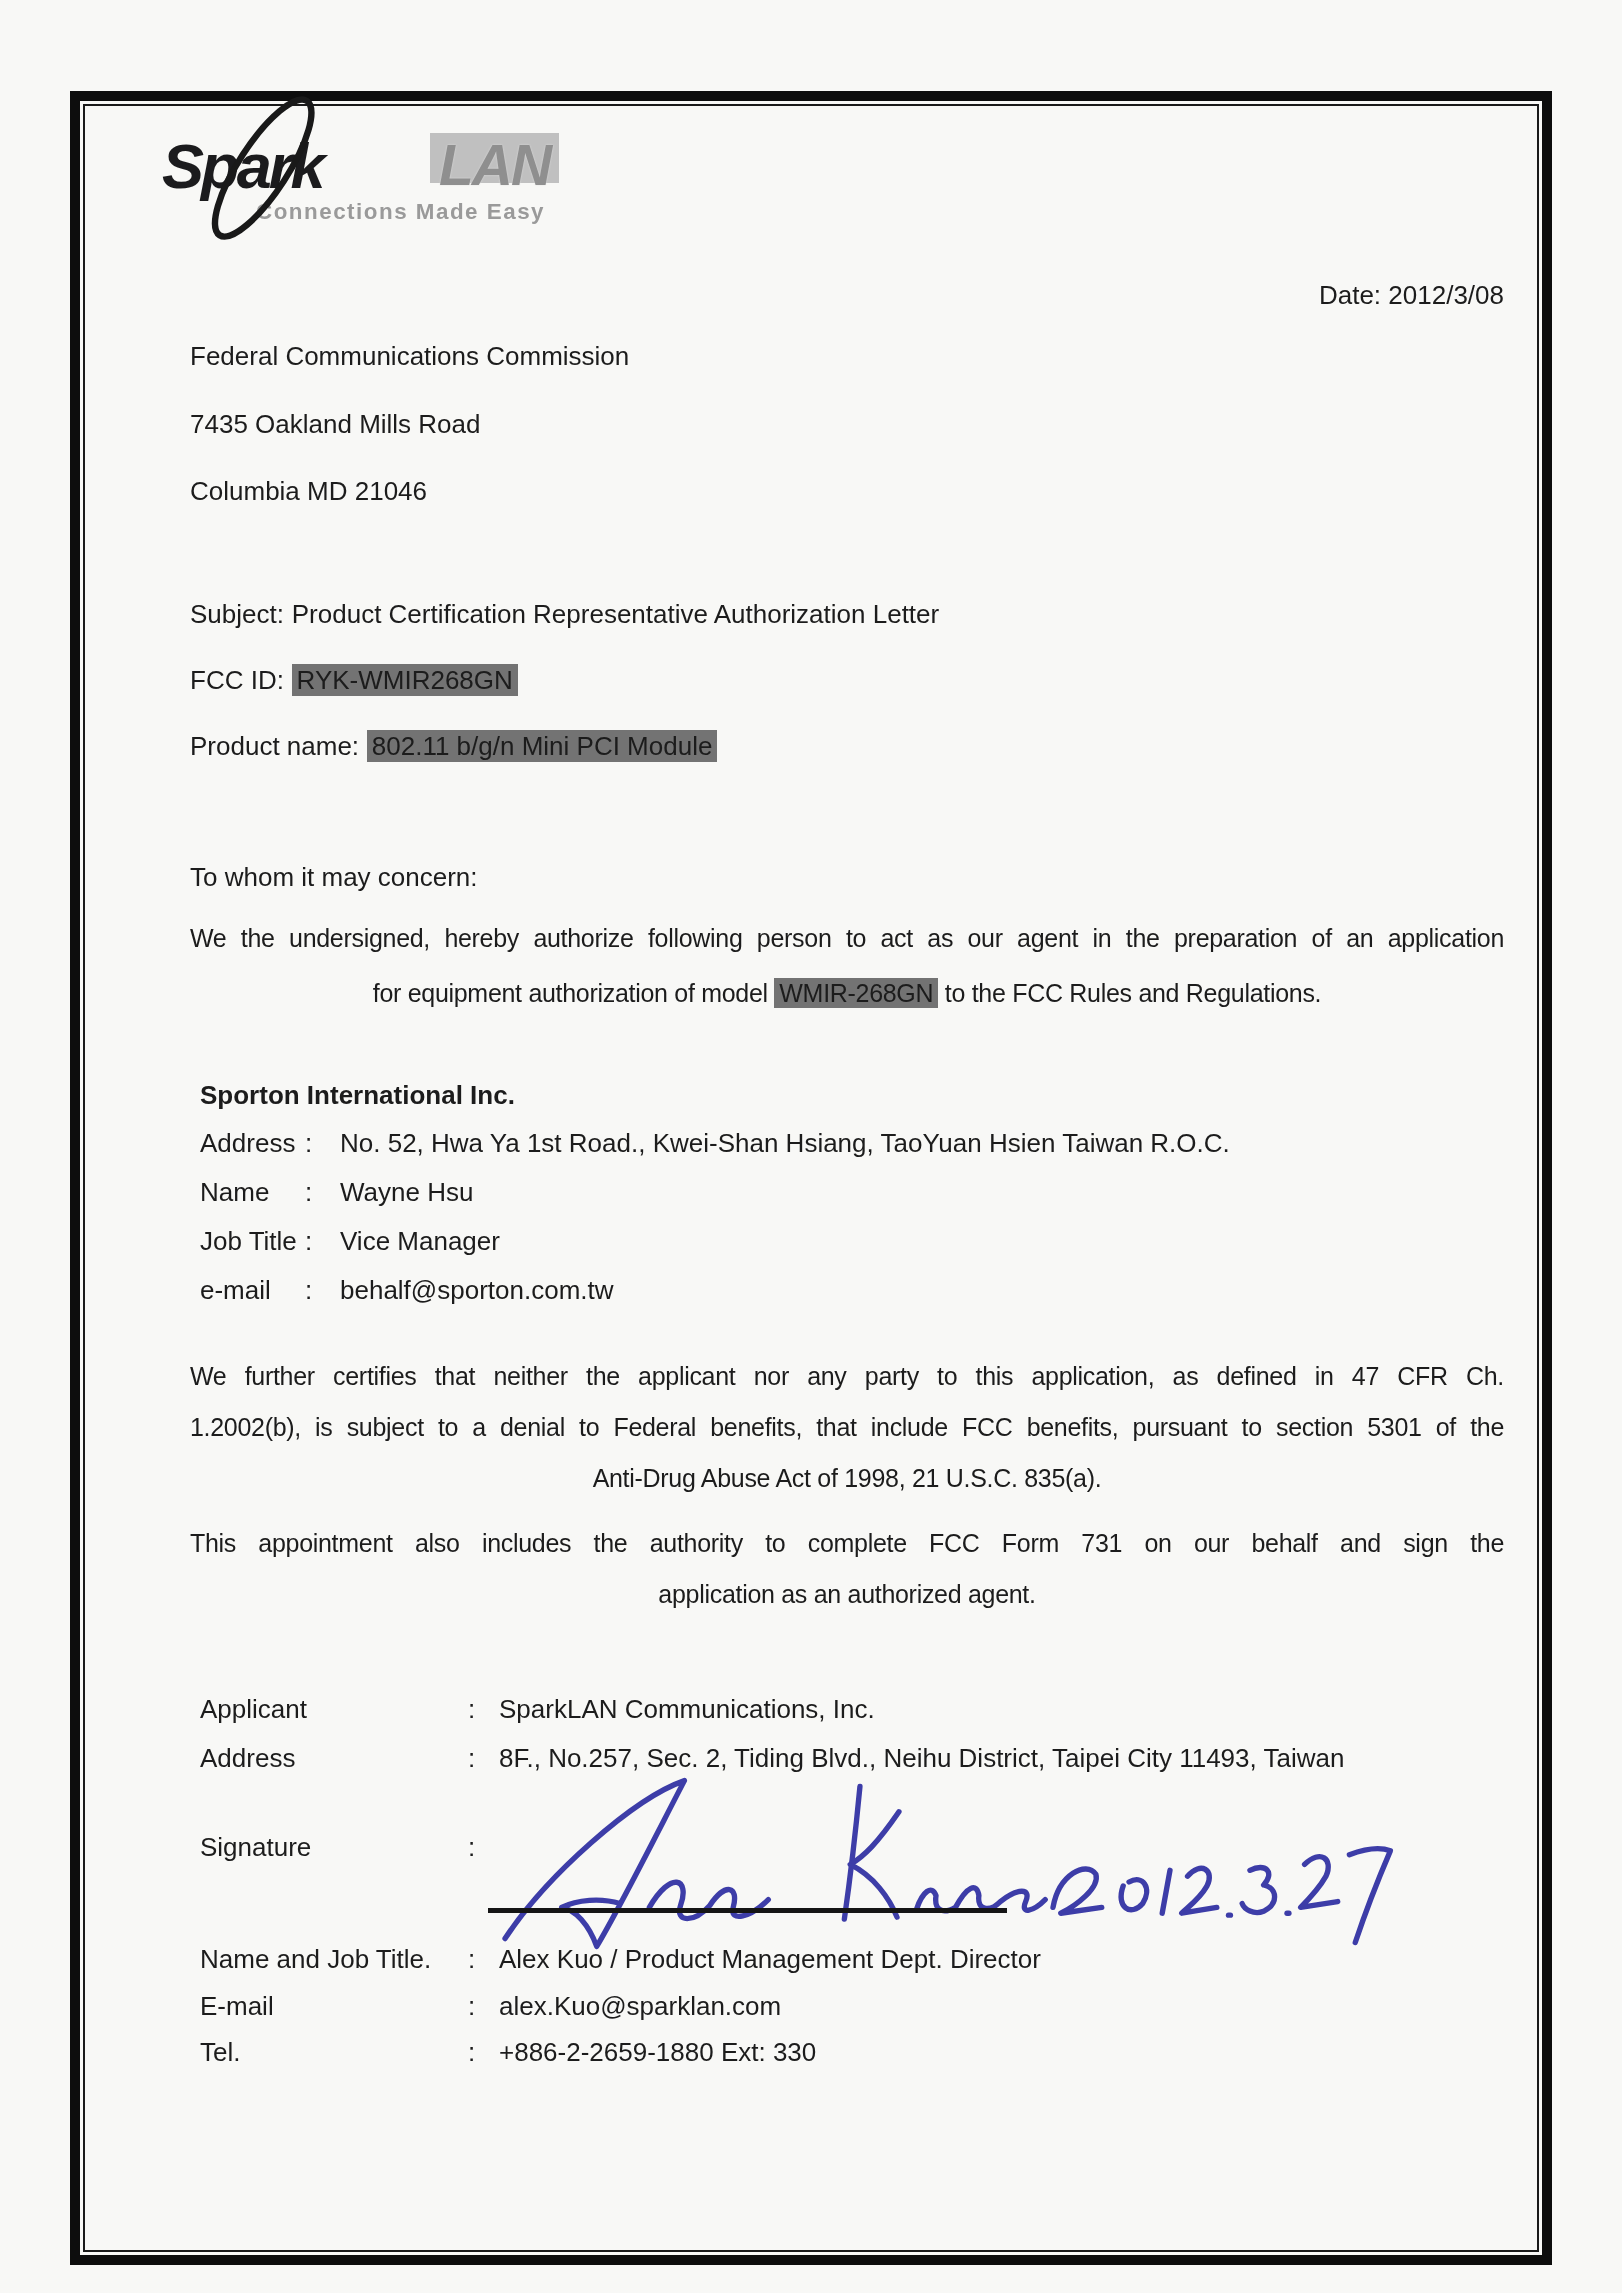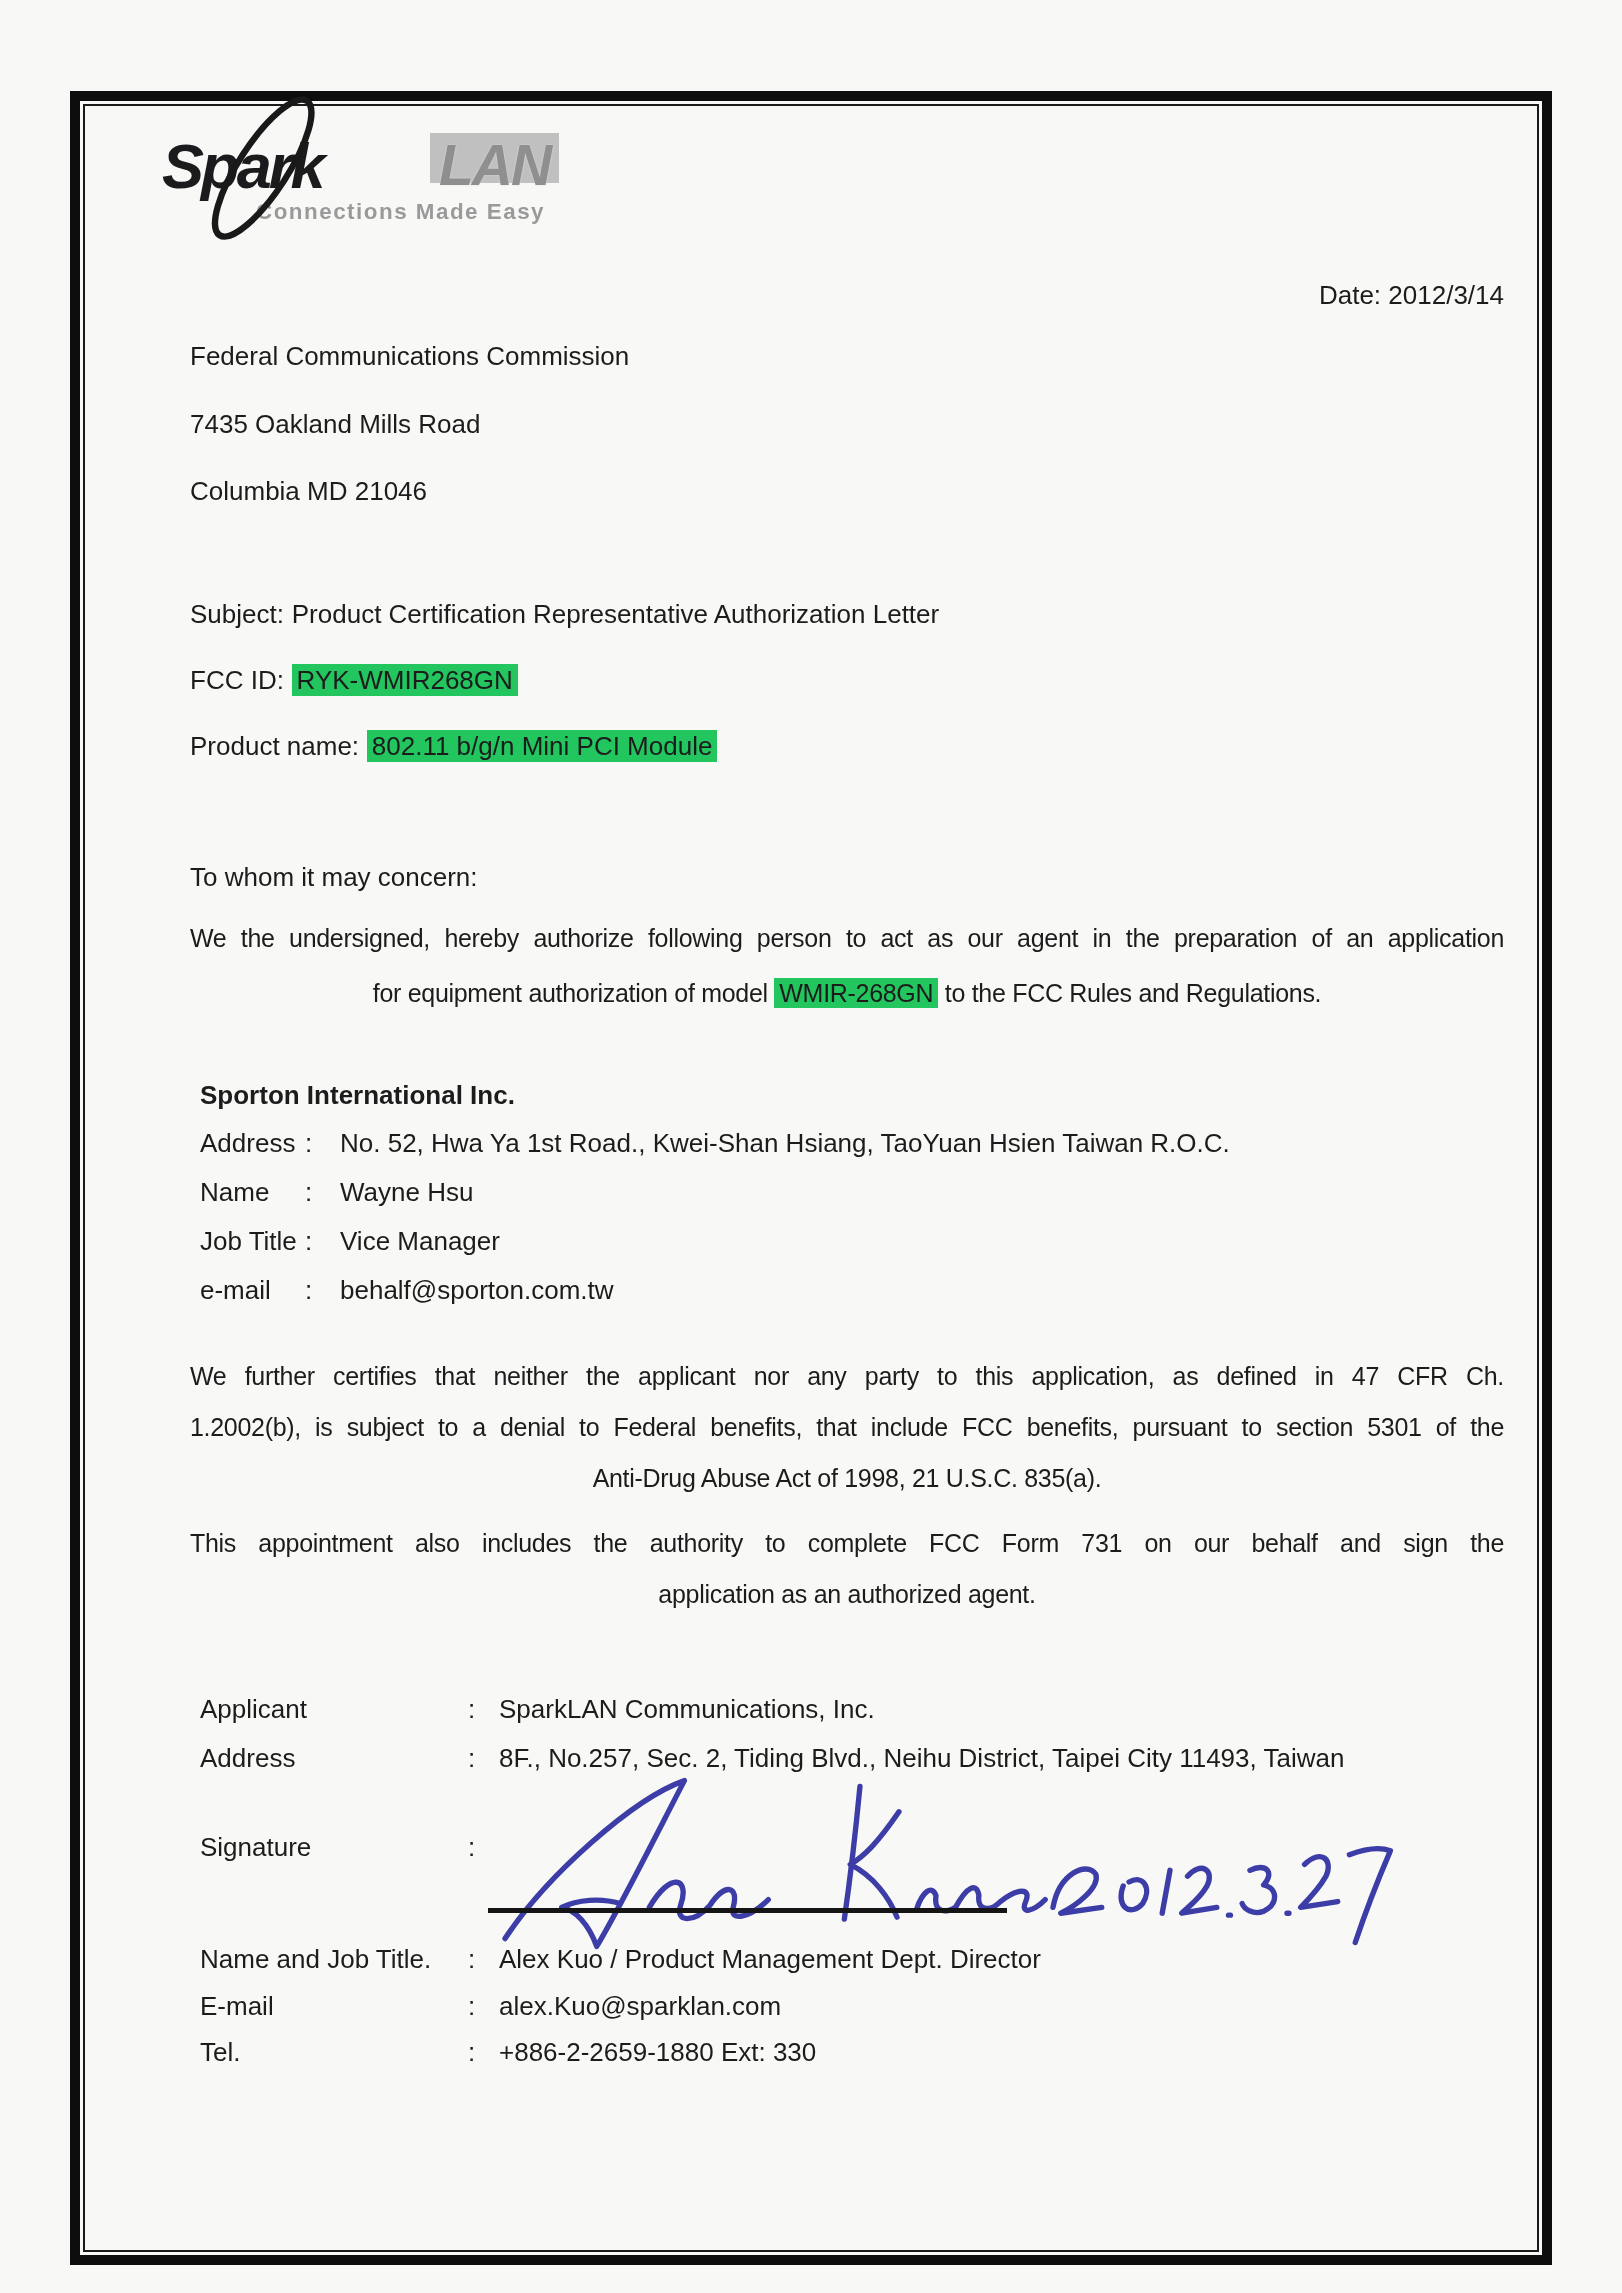--- a/index.html
+++ b/index.html
@@ -28,21 +28,21 @@
   .line{position:absolute;font-size:26px;line-height:35px;white-space:nowrap;}
   .date{position:absolute;left:190px;top:278px;width:1314px;text-align:right;
         font-size:26px;line-height:35px;}
 
   .para{position:absolute;left:190px;width:1314px;font-size:25px;letter-spacing:-0.3px;}
   .jline{text-align:justify;text-align-last:justify;}
   .nline{text-align:center;}
   .lh56>div{line-height:55px;height:55px;}
   .lh52>div{line-height:51px;height:51px;}
 
-  .hl{background:#22c55e;padding:1px 4.9px;}
+  .hl{background:#737373;padding:1px 4.9px;}
 
   .inline-label{margin-right:7.8px;}
 
   .row{position:absolute;left:200px;font-size:26px;line-height:35px;white-space:nowrap;}
   .row .lbl{display:inline-block;}
   .row .col{display:inline-block;}
   .w-agent .lbl{width:105px;}
   .w-agent .col{width:35px;}
   .w-app .lbl{width:268px;}
   .w-app .col{width:31px;}
@@ -62,21 +62,21 @@
 
   <div>
     <span class="logo-spark">Spark</span>
     <span class="logo-lan">LAN</span>
     <div class="logo-tagline">Connections Made Easy</div>
     <svg class="logo-swoosh" width="293" height="176" viewBox="0 0 300 180">
       <ellipse cx="120" cy="87" rx="82" ry="25" fill="none" stroke="#191919" stroke-width="6.5" transform="rotate(-57 120 87)"></ellipse>
     </svg>
   </div>
 
-  <div class="date">Date: 2012/3/14</div>
+  <div class="date">Date: 2012/3/08</div>
 
   <div class="line" style="left:190px;top:339px;">Federal Communications Commission</div>
   <div class="line" style="left:190px;top:407px;">7435 Oakland Mills Road</div>
   <div class="line" style="left:190px;top:474px;">Columbia MD 21046</div>
 
   <div class="line" style="left:190px;top:597px;">
     <span class="inline-label">Subject:</span><span>Product Certification Representative Authorization Letter</span>
   </div>
   <div class="line" style="left:190px;top:663px;">
     <span class="inline-label">FCC ID:</span><span class="hl">RYK-WMIR268GN</span>

